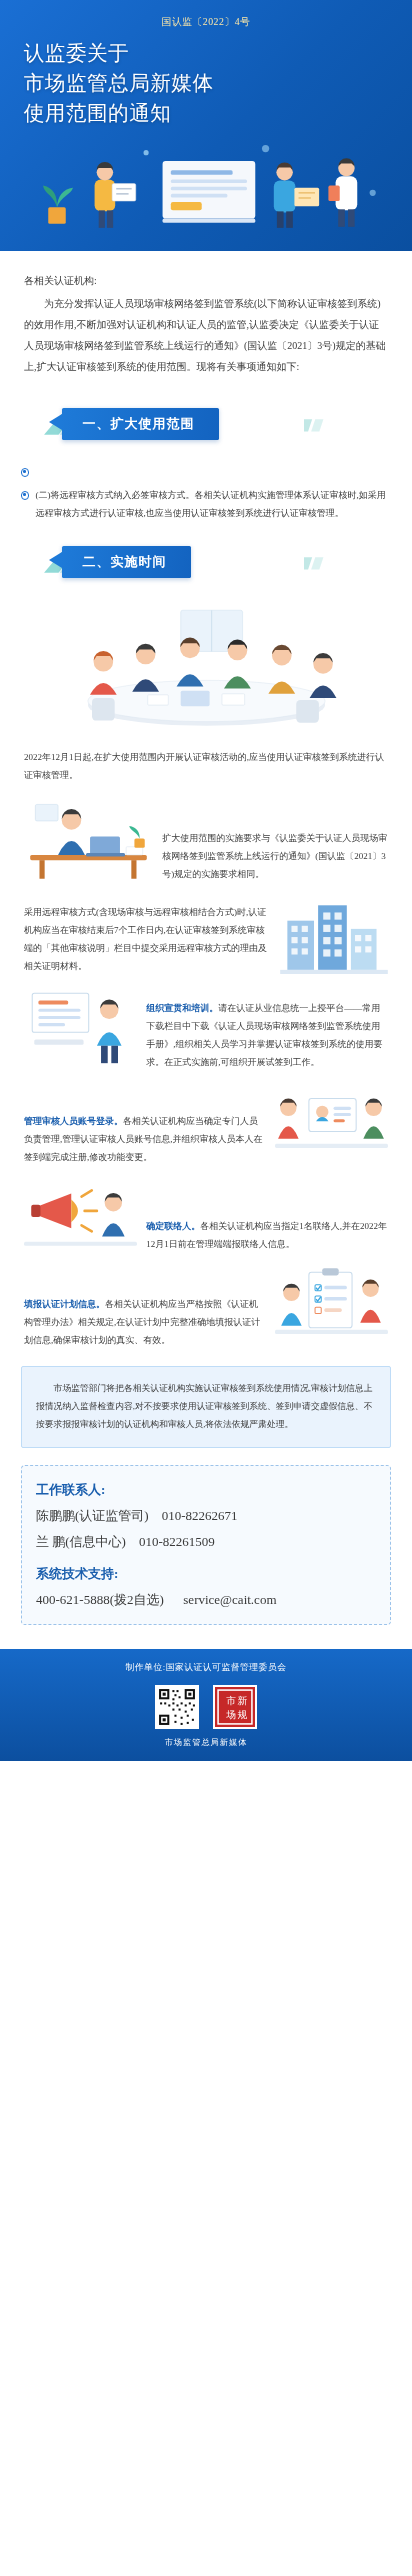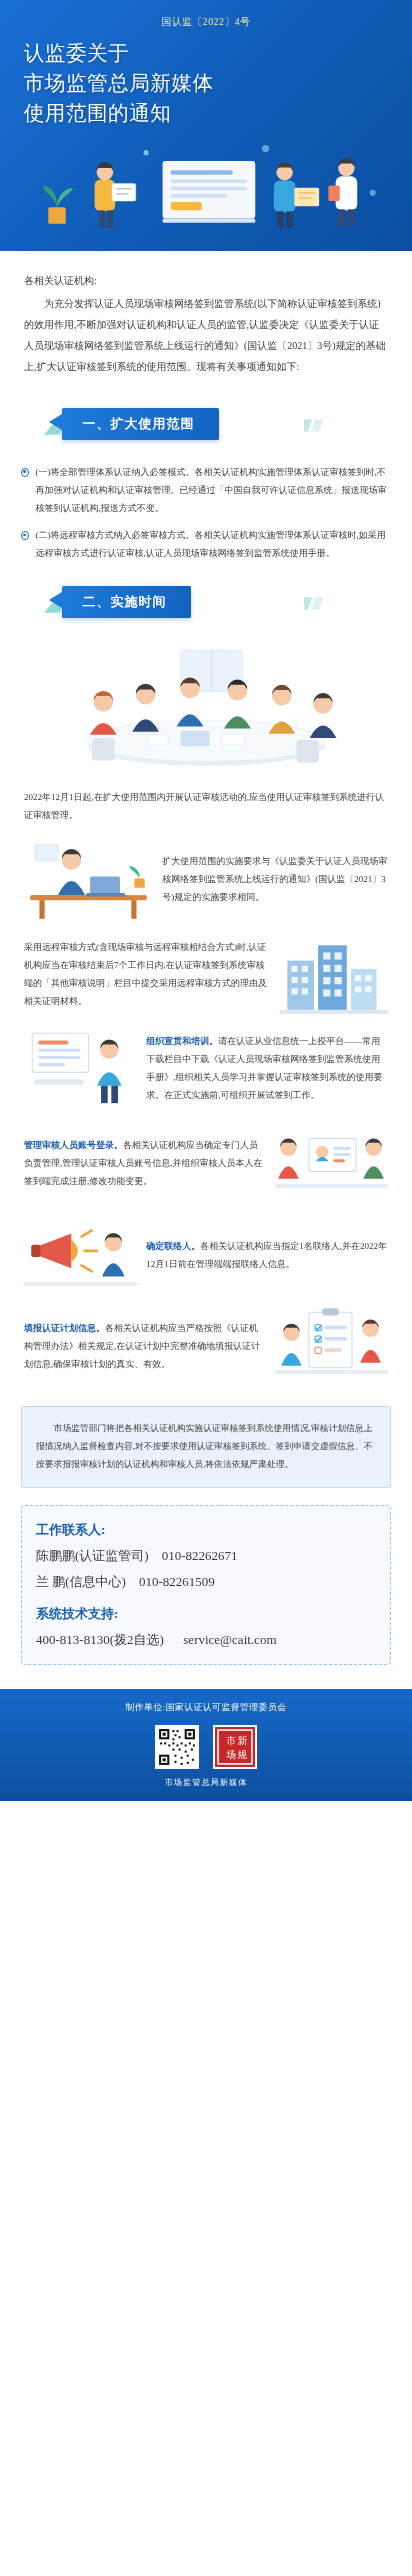--- a/index.html
+++ b/index.html
@@ -139,21 +139,21 @@
   .bullet-text {
     font-size: 9px;
     line-height: 2.0;
     color: #3a3a3a;
     font-family: "Liberation Serif", serif;
   }
   .illus-center { display: flex; justify-content: center; margin: 13.4px 0 9.3px 0; }
 
   .text-img-row {
     display: flex;
-    align-items: center;
+    align-items: flex-end;
     padding: 10.3px 24px 0 24px;
     gap: 9.3px;
   }
   .text-img-row .txt {
     font-size: 9px;
     line-height: 2.0;
     color: #3a3a3a;
     font-family: "Liberation Serif", serif;
     flex: 1;
   }
@@ -312,25 +312,24 @@
     </svg>
     <svg class="sec-deco2" width="46" height="20.6" viewBox="0 0 90 40" xmlns="http://www.w3.org/2000/svg">
       <path d="M0 8 L16 8 L8 32 L-8 32 Z" fill="#a8dedb" opacity="0.7"></path>
       <path d="M22 8 L38 8 L30 32 L14 32 Z" fill="#cdeceb" opacity="0.7"></path>
     </svg>
     <div class="sec-banner">一、扩大使用范围</div>
   </div>
 
   <div class="bullet-row">
     <span class="bullet-dot"></span>
-    <span class="bullet-text">(一)将全部管理体系认证纳入必签模式。各相关认证机构实施管理体系认证审核签到时,不再加强对认证机构和认证审核管理。已经通过「中国自我可许认证信息系统」报送现场审核签到认证机构,报送方式不变。</span>
   </div>
   <div class="bullet-row">
     <span class="bullet-dot"></span>
-    <span class="bullet-text">(二)将远程审核方式纳入必签审核方式。各相关认证机构实施管理体系认证审核时,如采用远程审核方式进行认证审核,认证人员现场审核网络签到监管系统使用手册。</span>
+    <span class="bullet-text">(二)将远程审核方式纳入必签审核方式。各相关认证机构实施管理体系认证审核时,如采用远程审核方式进行认证审核,也应当使用认证审核签到系统进行认证审核管理。</span>
   </div>
 
   <div class="sec-wrap">
     <svg class="sec-deco" viewBox="0 0 120 62" xmlns="http://www.w3.org/2000/svg">
       <path d="M0 44 L34 4 L62 4 L28 44 Z" fill="#7fd4d0" opacity="0.85"></path>
       <path d="M30 44 L64 4 L80 4 L46 44 Z" fill="#bfe9e6" opacity="0.8"></path>
     </svg>
     <svg class="sec-deco2" width="46" height="20.6" viewBox="0 0 90 40" xmlns="http://www.w3.org/2000/svg">
       <path d="M0 8 L16 8 L8 32 L-8 32 Z" fill="#a8dedb" opacity="0.7"></path>
       <path d="M22 8 L38 8 L30 32 L14 32 Z" fill="#cdeceb" opacity="0.7"></path>
@@ -551,21 +550,21 @@
       &nbsp;&nbsp;
       <span>010-82262671</span>
     </div>
     <div>
       <span>兰    鹏(信息中心)</span>
       &nbsp;&nbsp;
       <span>010-82261509</span>
     </div>
     <div class="ctitle" style="margin-top:5.2px">系统技术支持:</div>
     <div>
-      <span>400-813-8130(拨2自选)</span>
+      <span>400-621-5888(拨2自选)</span>
       &nbsp;&nbsp;&nbsp;&nbsp;
       <span>service@cait.com</span>
     </div>
   </div>
 
   <div class="footer">
     <div class="maker">制作单位:国家认证认可监督管理委员会</div>
     <div class="footer-codes">
       <div class="qr">
         <svg width="40" height="40" viewBox="0 0 78 78" xmlns="http://www.w3.org/2000/svg">

